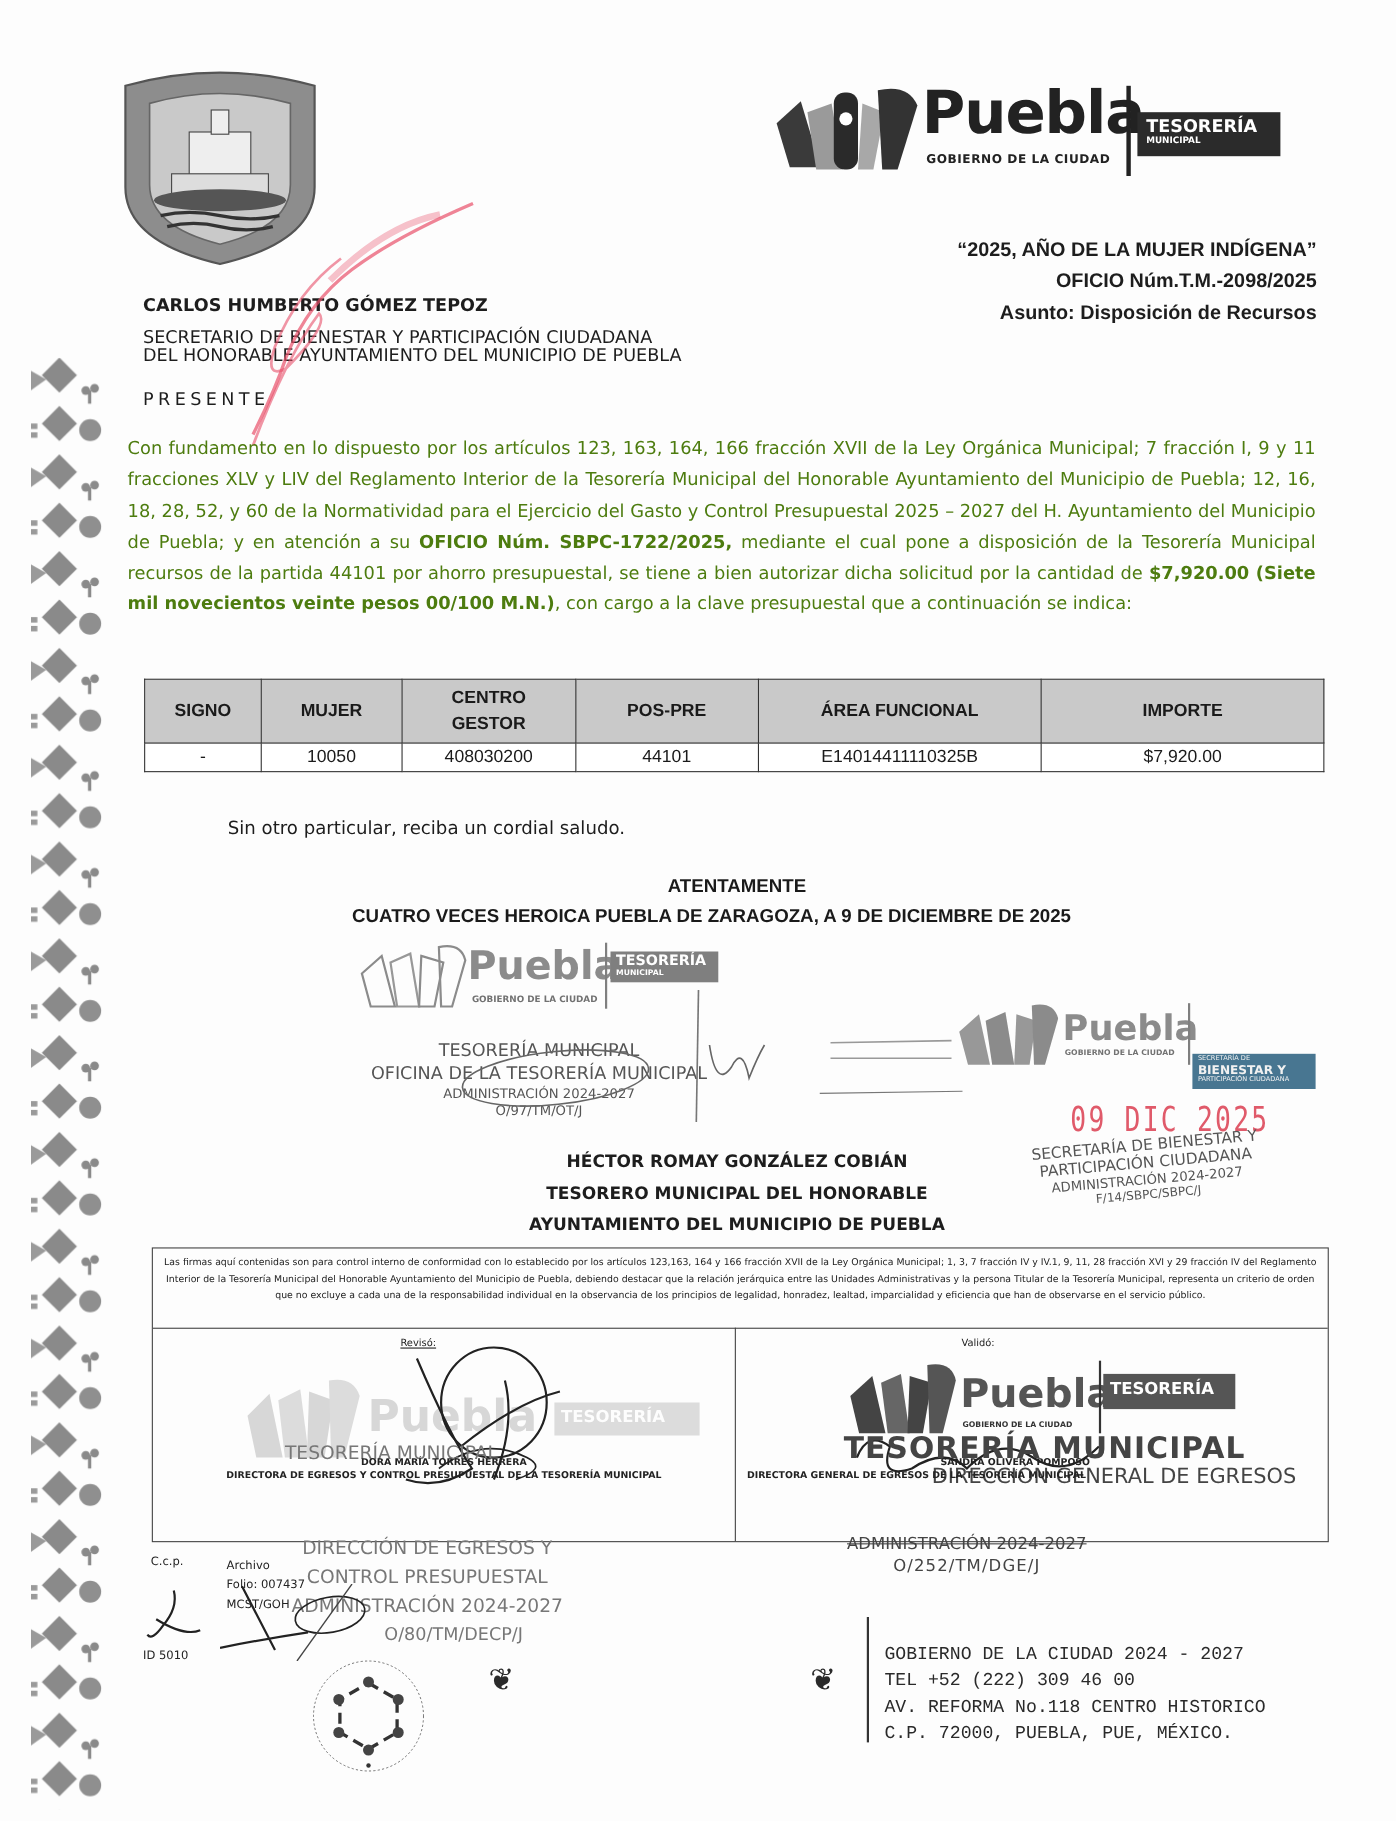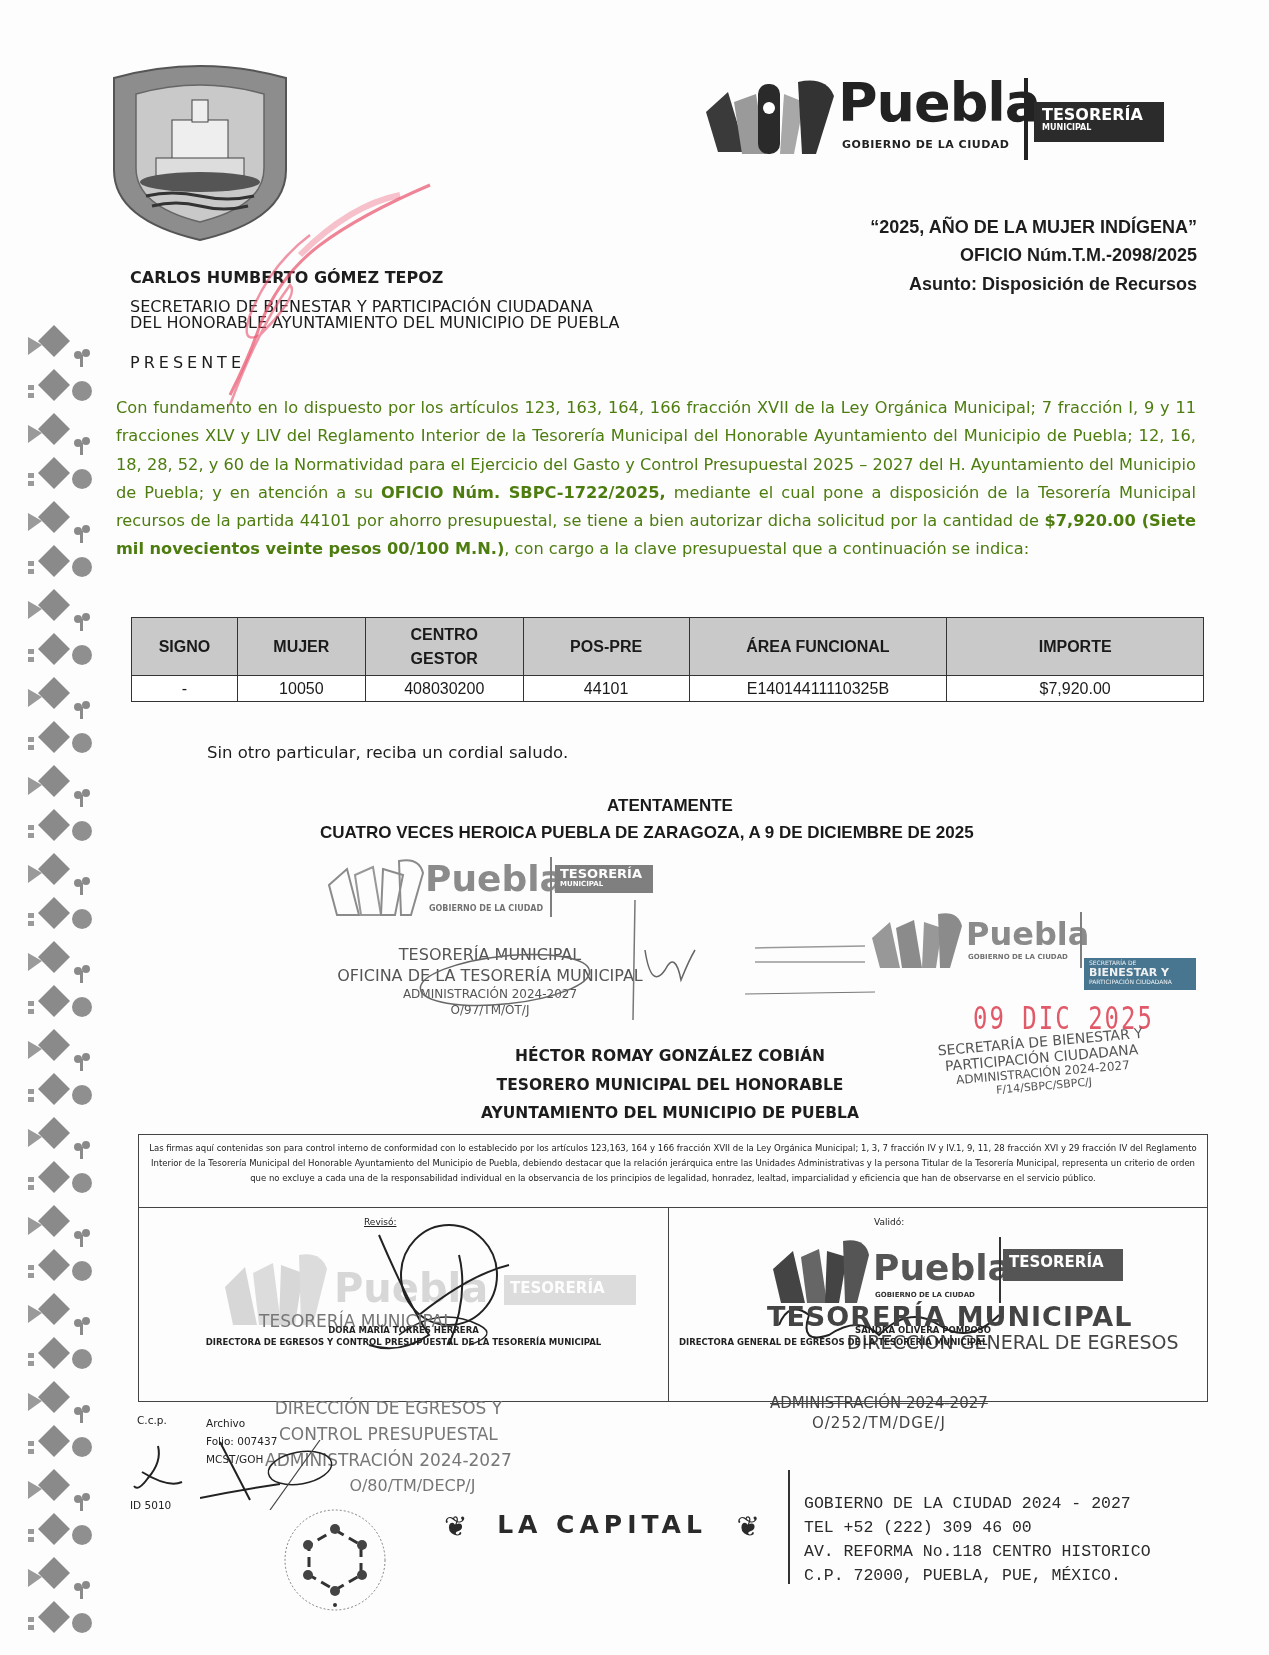--- a/index.html
+++ b/index.html
@@ -354,18 +354,17 @@
       <circle cx="82" cy="70" r="5" fill="#444"></circle>
     <circle cx="55" cy="86" r="5" fill="#444"></circle>
       <circle cx="28" cy="70" r="5" fill="#444"></circle>
       <circle cx="28" cy="40" r="5" fill="#444"></circle>
     <circle cx="55" cy="100" r="2" fill="#333"></circle>
   </svg>
 </div>
 
 <div class="abs capital">
   <span class="wing" style="left:-8px;">❦</span>
-  <div class="c1">LA CAPITAL</div>
   <span class="wing" style="right:-8px;">❦</span>
 </div>
 
 <div class="abs footer-div"></div>
 <div class="abs footer-info"><div>GOBIERNO DE LA CIUDAD 2024 - 2027</div><div>TEL +52 (222) 309 46 00</div><div>AV. REFORMA No.118 CENTRO HISTORICO</div><div>C.P. 72000, PUEBLA, PUE, MÉXICO.</div></div>
 
 </body></html>

